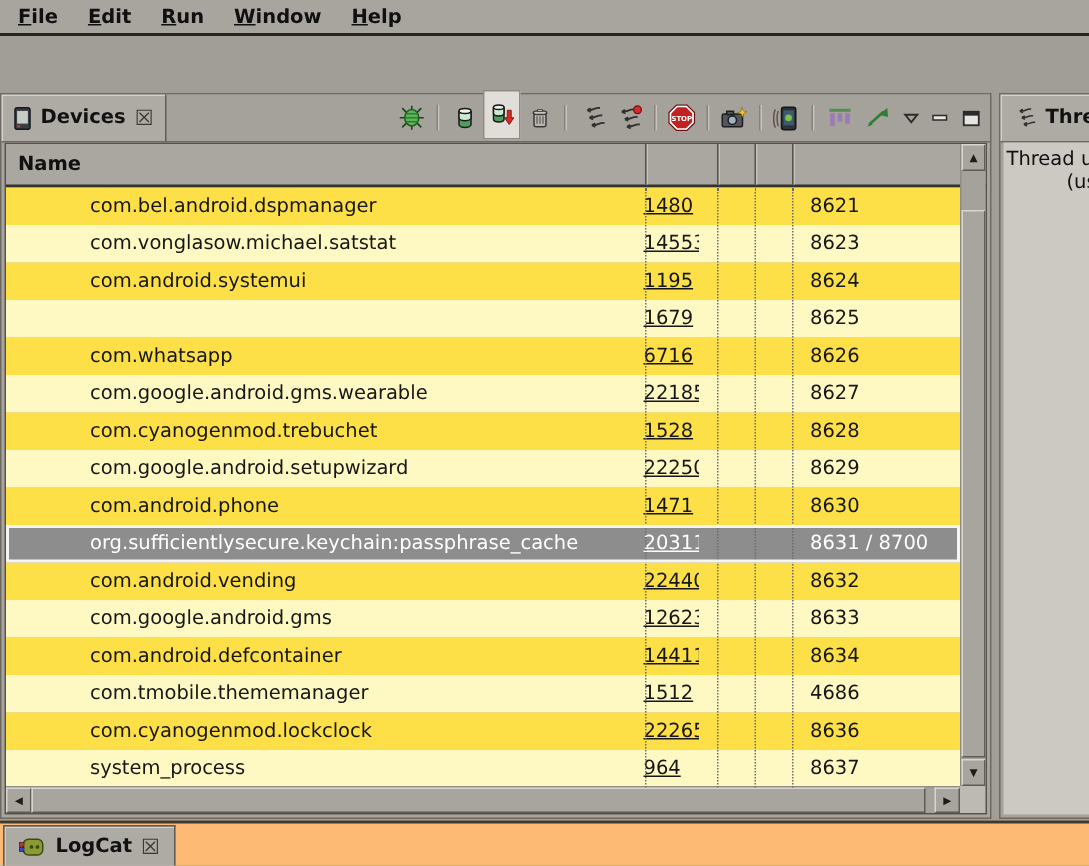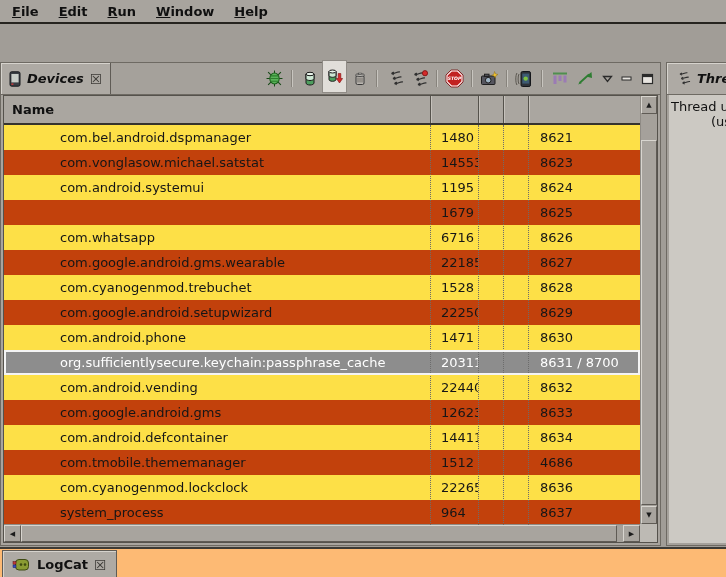--- a/index.html
+++ b/index.html
@@ -9,21 +9,21 @@
   .menubar{position:absolute;left:0;top:0;width:726px;height:22px;background:#a8a49e;
            border-bottom:2px solid #26241f;display:flex;align-items:center;padding-left:2px;}
   .menu-item{font-size:13px;font-weight:bold;color:#101010;padding:2px 10px;cursor:default;}
   .menu-item .mn{text-decoration:underline;}
   
   .topstrip{position:absolute;left:0;top:24px;width:726px;height:38px;background:#a19d97;}
   
   .devices-view{position:absolute;left:0;top:62px;width:661px;height:484px;
                 border:1px solid #6e6a63;background:#a8a49e;box-sizing:border-box;}
   .tabrow{height:31px;border-bottom:1px solid #6e6a63;display:flex;align-items:center;
-          background:#a5a19b;position:relative;font-style:italic;}
+          background:#a5a19b;position:relative;}
   .tab{height:31px;display:flex;align-items:center;gap:6px;padding:0 8px;background:#aeaaa4;
        border-right:1px solid #5f5b55;box-shadow:inset 1px 1px 0 #d6d3cd;}
   .tab-label{font-size:13px;font-weight:bold;color:#111;white-space:nowrap;}
   .tab-close{font-size:14px;color:#3c3a36;line-height:1;}
   .view-toolbar{margin-left:auto;display:flex;align-items:center;padding-right:3px;}
   .tbtn{width:25px;height:25px;display:flex;align-items:center;justify-content:center;}
   .tbtn.pressed{background:#e1ded9;border:1px solid #8f8b85;height:33px;margin-top:-4px;
                 position:relative;z-index:4;box-sizing:border-box;}
   .tsep{width:1px;height:17px;background:#87837c;border-right:1px solid #c8c5bf;margin:0 4px;}
   .winbtn{width:20px;height:20px;display:flex;align-items:center;justify-content:center;}
@@ -31,26 +31,26 @@
   .table{position:absolute;left:2px;top:32px;width:655px;height:448px;background:#bdbab4;
          border:1px solid #55524c;box-sizing:border-box;overflow:hidden;}
   .thead{position:absolute;left:0;top:0;right:0;height:27px;background:#aaa6a0;
          border-bottom:2px solid #35332e;}
   .thname{position:absolute;left:8px;top:0;height:27px;line-height:27px;
           font-size:13px;font-weight:bold;color:#111;text-align:right;}
   .hsep{position:absolute;top:0;height:27px;width:1px;background:#55524c;box-shadow:1px 0 0 #c6c2bc;}
   .rows{position:absolute;left:0;top:29px;width:636px;height:400px;}
   .row{height:25px;position:relative;font-size:13px;color:#161616;}
   .row.a0{background:#fde047;}
-  .row.a1{background:#c2410c;}
+  .row.a1{background:#fef9c3;}
   .row.sel{background:#8d8d8d;color:#ffffff;}
   .row.sel::after{content:"";position:absolute;inset:0;border:2px solid #f4f4f4;z-index:3;pointer-events:none;}
   .cell{position:absolute;top:0;height:25px;line-height:25px;white-space:nowrap;overflow:hidden;}
   .c-name{left:0;width:426px;padding-left:56px;box-sizing:border-box;}
-  .c-pid{left:426px;width:48px;padding-left:11px;box-sizing:border-box;}
+  .c-pid{left:414px;width:48px;padding-left:11px;box-sizing:border-box;text-decoration:underline;}
   .c-port{left:524px;width:112px;padding-left:12px;box-sizing:border-box;}
   .dots{position:absolute;top:29px;height:400px;width:0;border-left:1px dotted #6c6c6c;z-index:2;}
   
   .vscroll{position:absolute;top:0;right:0;width:17px;height:428px;background:#a5a19b;
            border-left:1px solid #8f8b85;box-sizing:border-box;}
   .sbtn{position:absolute;left:0;width:16px;height:18px;background:#a8a49e;box-sizing:border-box;
         border:1px solid;border-color:#d8d5cf #5f5b55 #5f5b55 #d8d5cf;
         display:flex;align-items:center;justify-content:center;font-size:7px;color:#1c1c1c;}
   .vthumb{position:absolute;left:0;top:44px;width:16px;height:365px;background:#a8a49e;box-sizing:border-box;
           border:1px solid;border-color:#d8d5cf #5f5b55 #5f5b55 #d8d5cf;}

